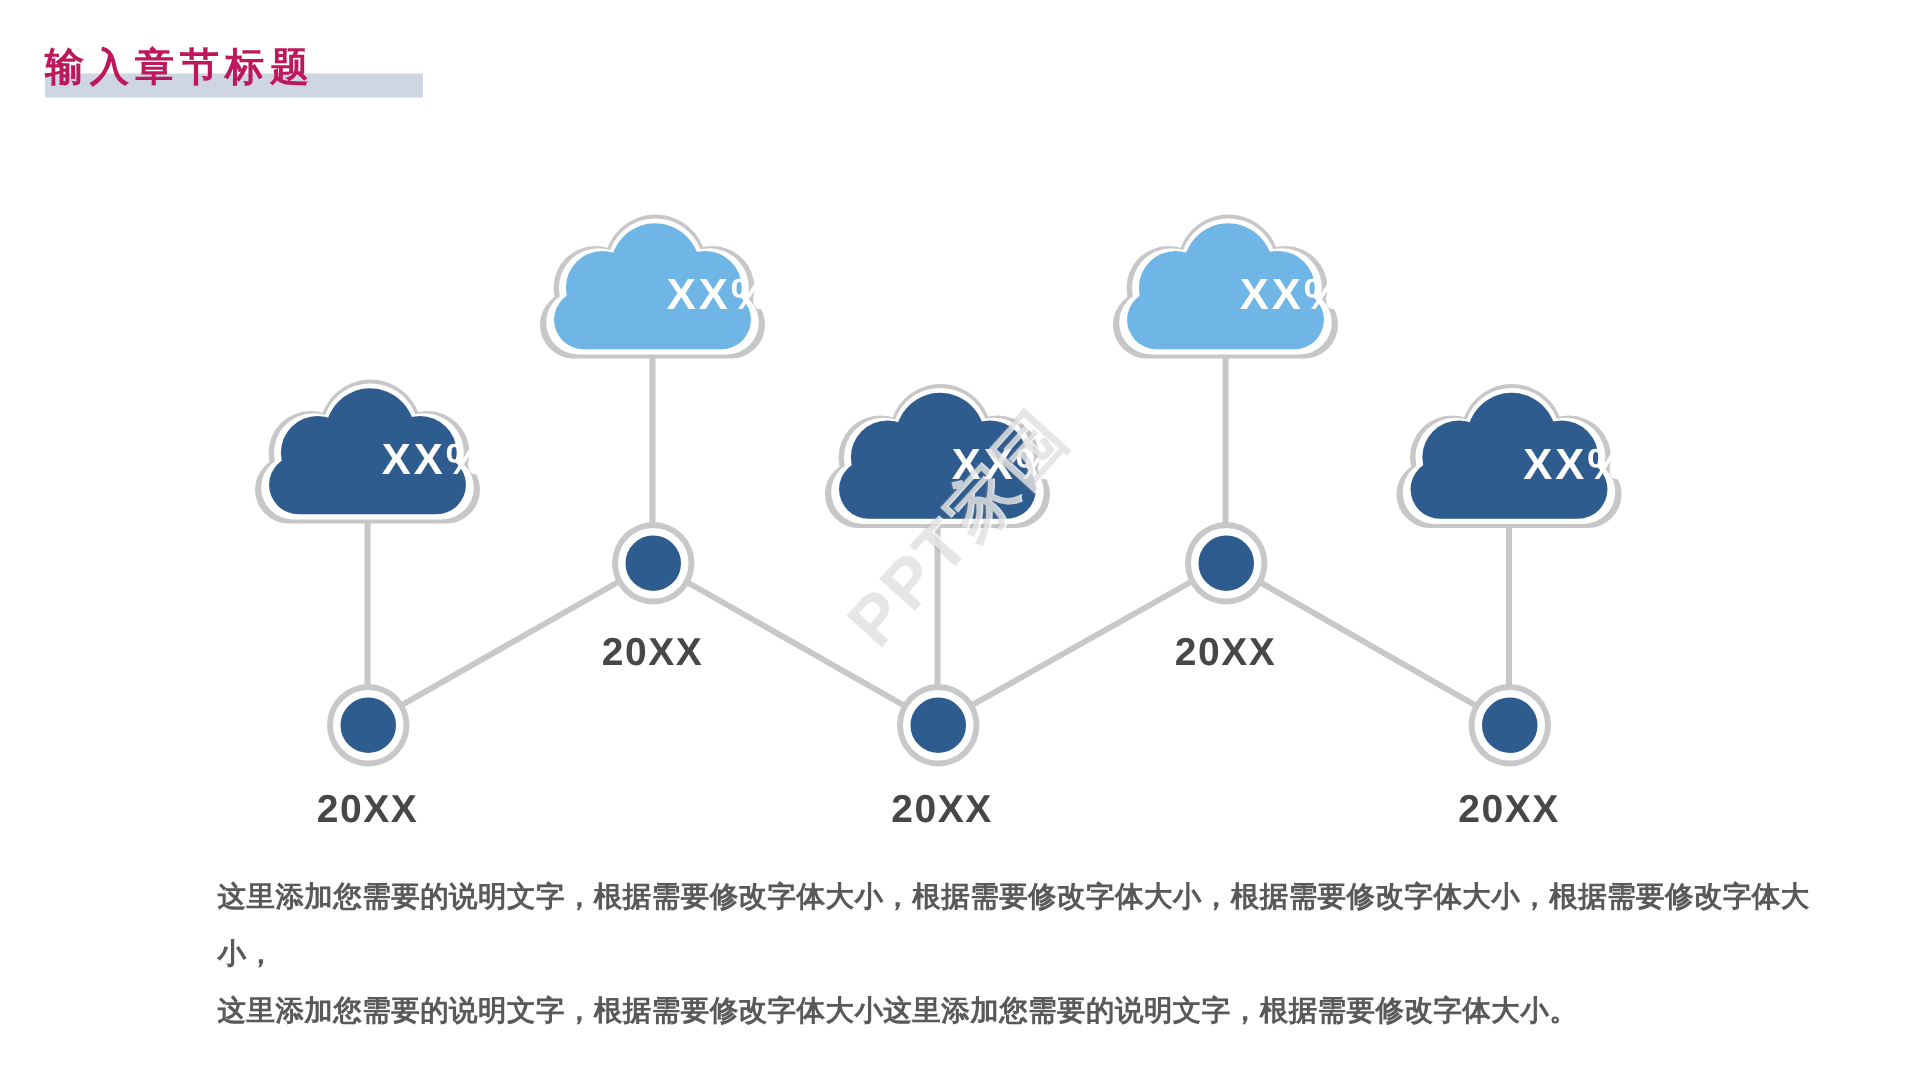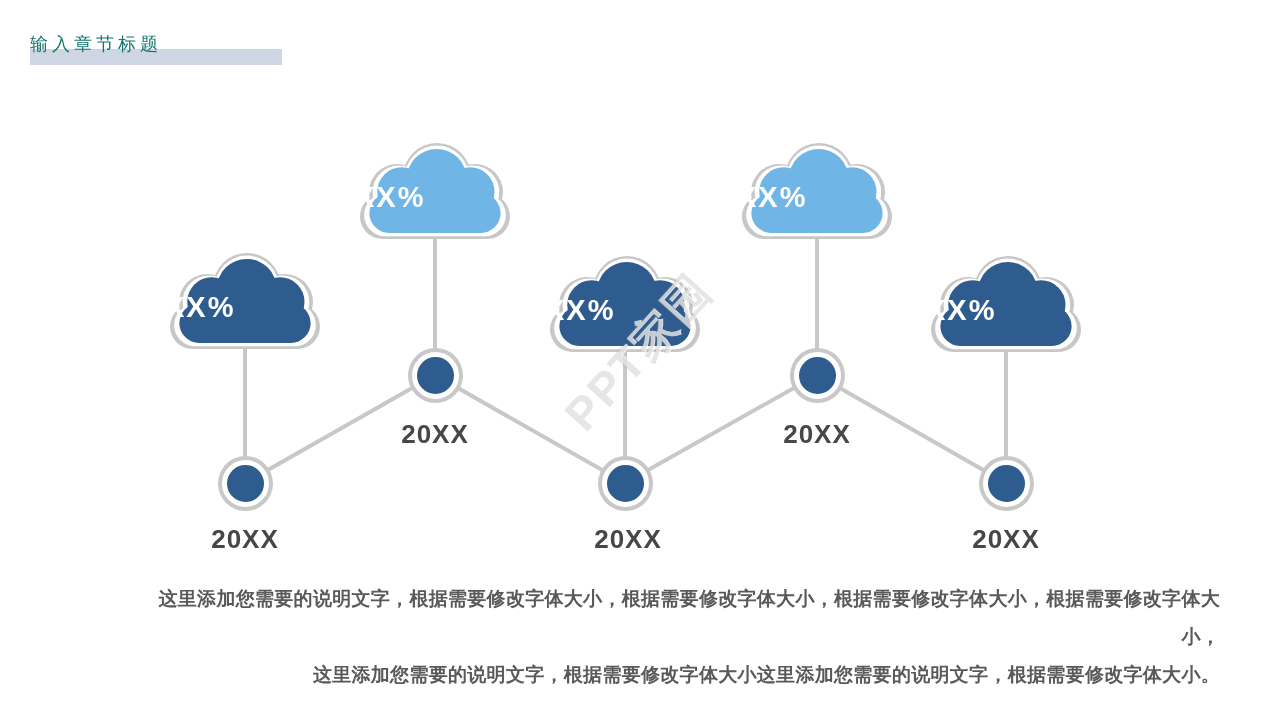--- a/index.html
+++ b/index.html
@@ -5,21 +5,21 @@
   html,body{margin:0;padding:0;background:#e8e8e8;}
   .slide{
     position:relative;width:1280px;height:720px;background:#ffffff;
     overflow:hidden;font-family:"Liberation Sans","DejaVu Sans",sans-serif;
   }
 
   
   .title-wrap{position:absolute;left:30px;top:28px;z-index:6;}
   .title-bar{position:absolute;left:0;top:21px;width:252px;height:16px;background:#CDD6E2;}
   .title-text{
-    position:relative;font-size:18px;font-weight:normal;color:#0f766e;
+    position:relative;font-size:26px;font-weight:bold;color:#be185d;
     letter-spacing:4px;line-height:32px;white-space:nowrap;
   }
 
   
   .connectors{position:absolute;left:0;top:0;z-index:1;}
   .connectors line{stroke:#C8C8C8;stroke-width:4;}
 
   
   .cloud{position:absolute;width:160px;height:100px;z-index:3;}
   .cl{position:absolute;left:0;top:0;width:160px;height:100px;}
@@ -28,21 +28,21 @@
   .cl .b2{left:48px;top:3px;width:68px;height:68px;}
   .cl .b3{left:92px;top:24px;width:56px;height:56px;}
   .cl .base{left:5px;top:54px;width:150px;height:45px;border-radius:23px;}
   .cl-outline i{background:#C7C7C7;}
   .cl-gap{transform:scale(0.945);}
   .cl-gap i{background:#ffffff;}
   .cl-fill{transform:scale(0.875);}
   .cloud.dark  .cl-fill i{background:#2E5C8E;}
   .cloud.light .cl-fill i{background:#6FB5E5;}
   .cloud-label{
-    position:absolute;left:0;right:0;top:41px;text-align:left;z-index:4;
+    position:absolute;left:0;right:0;top:41px;text-align:right;z-index:4;
     color:#ffffff;font-size:29px;font-weight:bold;letter-spacing:2px;
   }
 
   
   .dot{
     position:absolute;width:37px;height:37px;border-radius:50%;z-index:2;
     background:#2E5C8E;border:5px solid #ffffff;box-shadow:0 0 0 4px #C8C8C8;
   }
 
   
@@ -59,21 +59,20 @@
     font-size:46px;font-weight:bold;color:rgba(140,140,140,0.22);
     text-shadow:1px 1px 0 rgba(255,255,255,0.8);letter-spacing:2px;
     pointer-events:none;
   }
 
   
   .desc{
     position:absolute;left:145px;top:580px;width:1075px;z-index:4;
     color:#595959;font-size:19px;font-weight:bold;line-height:38px;
     letter-spacing:0.3px;
-    text-align:right;
   }
 
   
   .pos-c1{left:165px;top:250px;}
   .pos-c2{left:355px;top:140px;}
   .pos-c3{left:545px;top:253px;}
   .pos-c4{left:737px;top:140px;}
   .pos-c5{left:926px;top:253px;}
   .pos-d1{left:222px;top:460px;}
   .pos-d2{left:412px;top:352px;}

